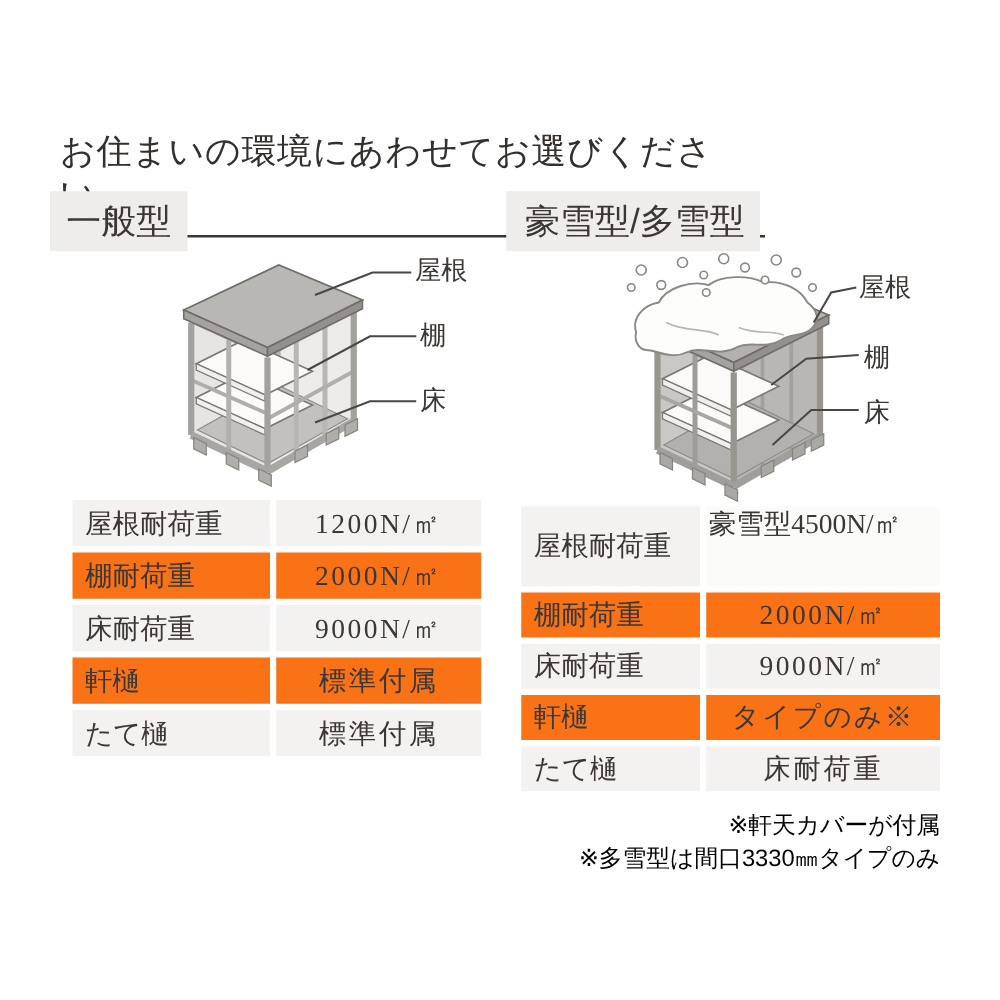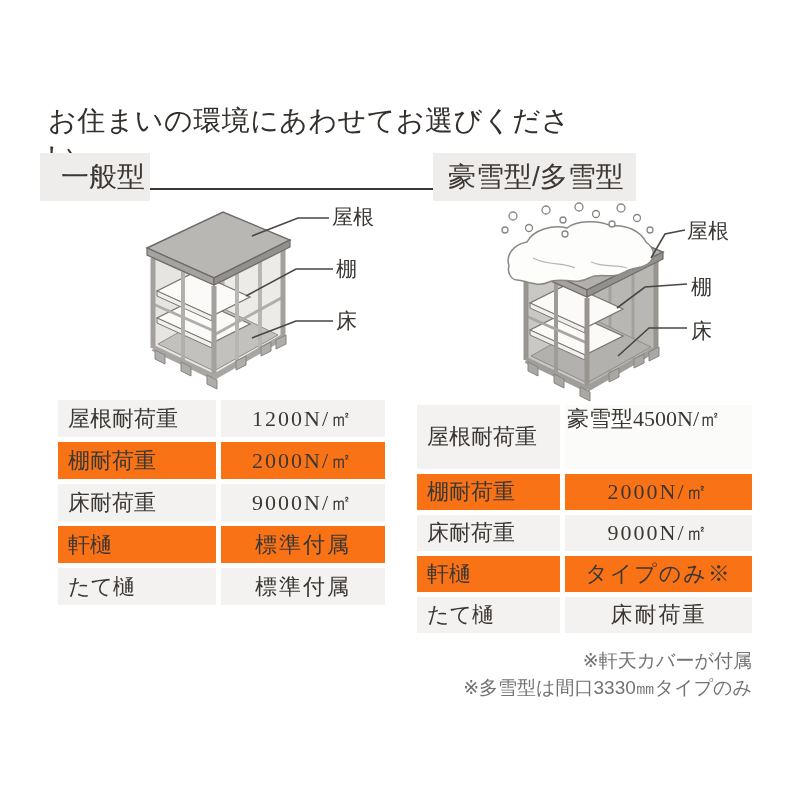--- a/index.html
+++ b/index.html
@@ -8,22 +8,22 @@
     font-family:"Liberation Sans","DejaVu Sans",sans-serif;color:#3b3734;
   }
   
   .title-wrap{position:absolute;left:40px;top:96px;width:572px;border-bottom:2px solid #3b3734;padding-bottom:9px;}
   .title-wrap h1{margin:8px;font-size:28px;font-weight:500;letter-spacing:0.5px;color:#332f2c;line-height:1.2;}
   
   .type-header{
     position:absolute;top:153px;height:48px;background:#efedeb;display:flex;align-items:center;
     font-size:28px;font-weight:500;color:#3b3734;box-sizing:border-box;
   }
-  .type-header.general{left:40px;width:110px;padding-left:21px;}
-  .type-header.snow{left:405px;width:203px;padding-left:15px;margin-left:28px;}
+  .type-header.general{left:40px;width:110px;padding-left:13px;}
+  .type-header.snow{left:405px;width:203px;padding-left:15px;}
   
   .illus{position:absolute;top:200px;width:352px;height:208px;}
   .illus.left{left:40px;}
   .illus.right{left:413px;}
   .illus svg{position:absolute;left:0;top:0;}
   .callout{position:absolute;font-size:21px;color:#3b3734;line-height:1;white-space:nowrap;}
   
   .spec-table{position:absolute;box-sizing:border-box;}
   .spec-table.left{left:58px;top:400px;width:327px;}
   .spec-table.right{left:417px;top:405px;width:335px;}
@@ -34,21 +34,21 @@
   .cell.label{width:158px;padding-left:10px;}
   .spec-table.right .cell.label{width:143px;}
   .cell.value{flex:1;justify-content:center;letter-spacing:2px;font-family:Liberation Serif, serif;}
   .r-light .cell{background:#f3f2f0;}
   .r-dark .cell{background:#f97316;}
   .cell.value.multiline{
     flex-direction:column;justify-content:flex-start;align-items:flex-start;
     background:#fbfbfa;letter-spacing:0;padding-left:2px;line-height:28px;
   }
   
-  .footnotes{position:absolute;left:417px;top:647px;width:335px;text-align:right;font-size:19px;line-height:27px;color:#737373;}
+  .footnotes{position:absolute;left:417px;top:647px;width:335px;text-align:right;font-size:19px;line-height:27px;color:#000000;}
 </style>
 </head>
 <body>
 
 <div class="page">
 
   <div class="title-wrap">
     <h1>お住まいの環境にあわせてお選びください。</h1>
   </div>
 

